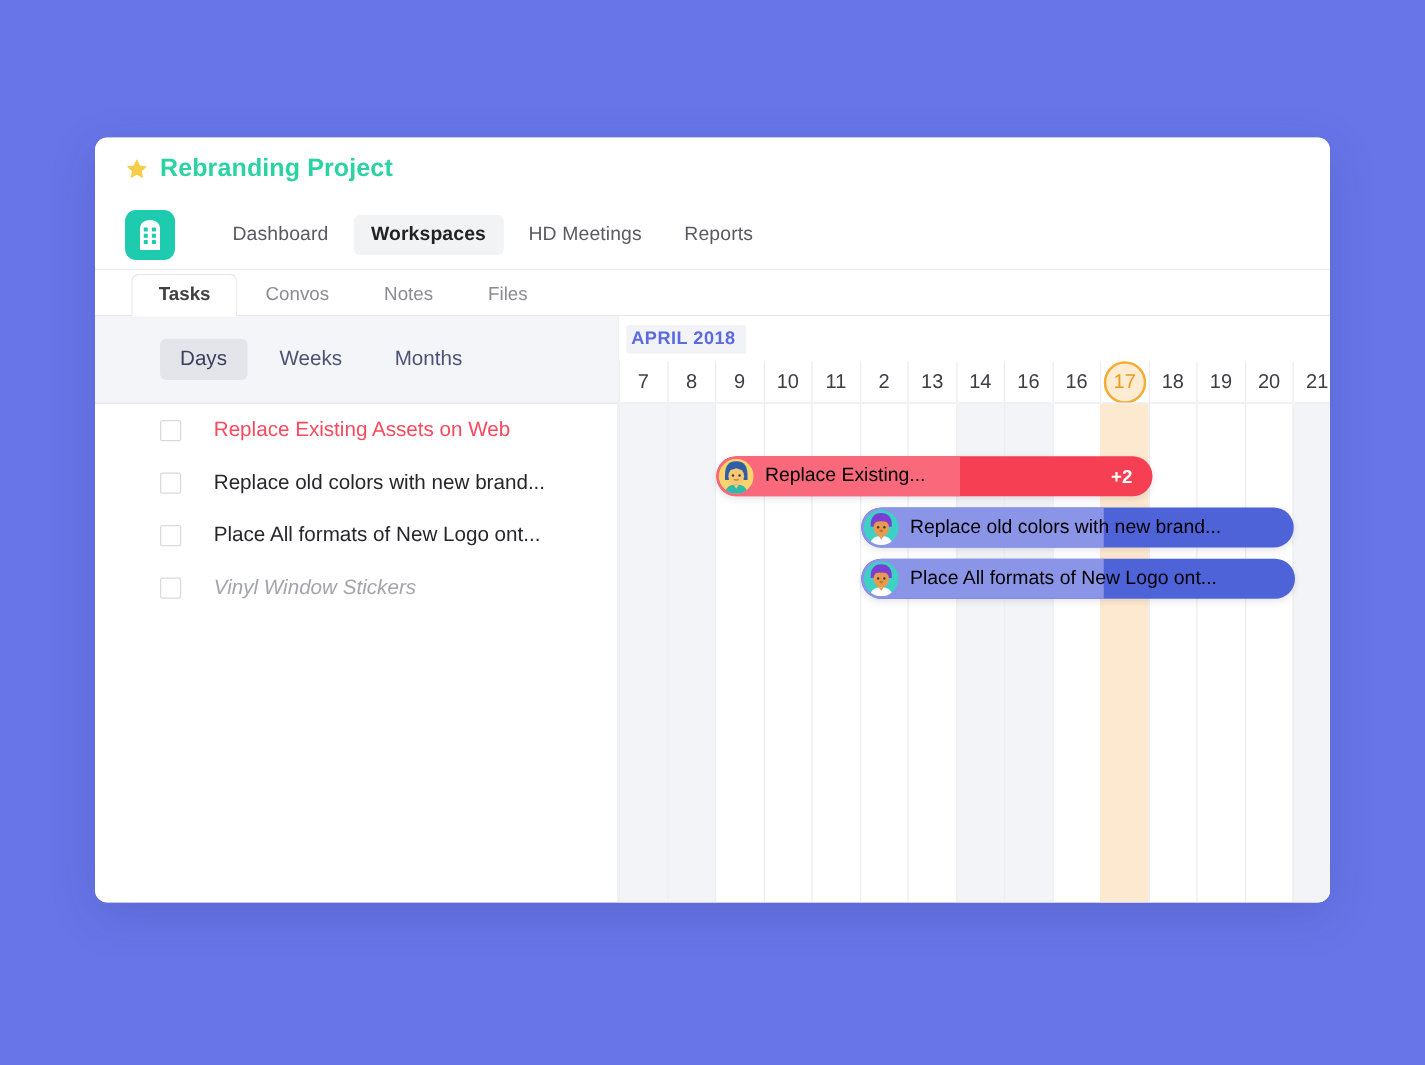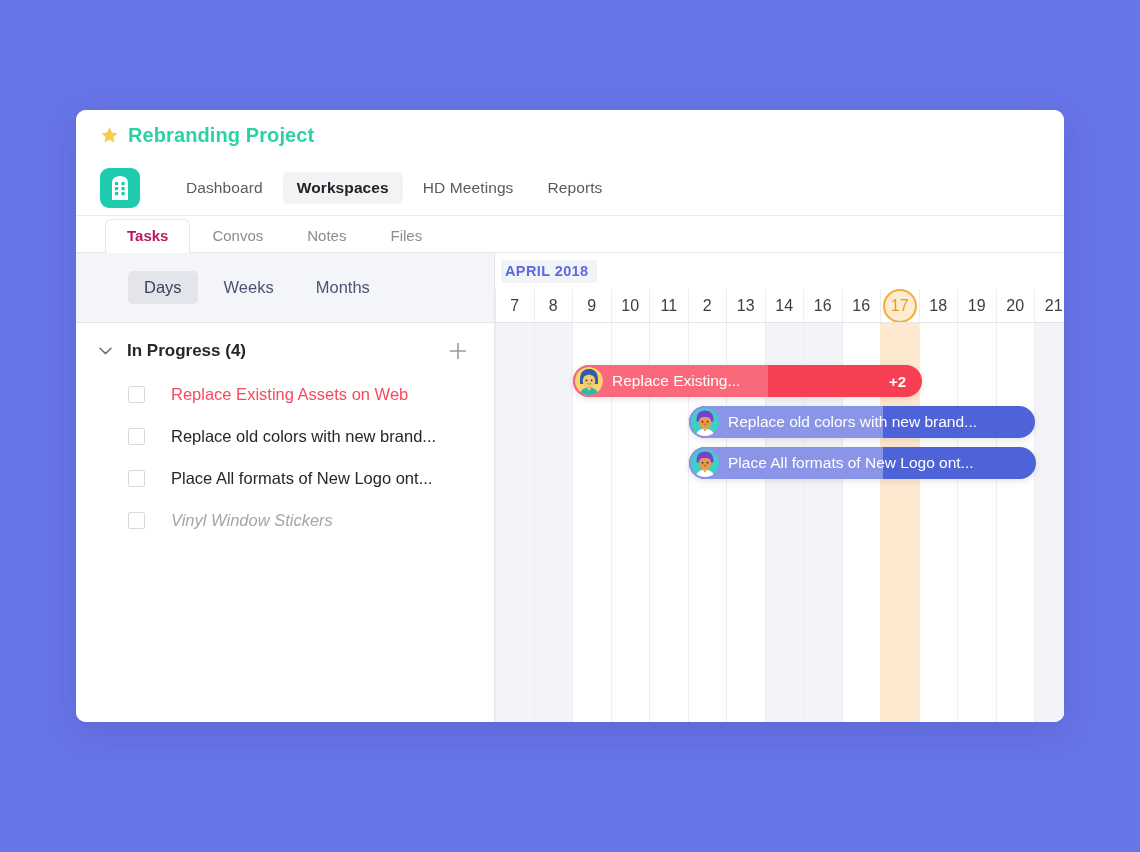--- a/index.html
+++ b/index.html
@@ -104,21 +104,21 @@
     font-size: 15px;
     color: #8b8b93;
     padding: 8px 22px 9px 22px;
     border-radius: 6px 6px 0 0;
     cursor: pointer;
     line-height: 1;
     position: relative;
   }
   .tab.active {
     background: #ffffff;
-    color: #be185d;
+    color: #404040;
     font-weight: bold;
     border: 1px solid #e6e6ea;
     border-bottom: none;
     z-index: 3;
     margin-bottom: -1px;
     padding: 8px 21px 10px 21px;
   }
 
   
   #body-split {
@@ -306,21 +306,21 @@
     border-radius: 50%;
     margin-left: 2px;
     flex: 0 0 auto;
     overflow: hidden;
   }
   .bar-text {
     position: relative;
     z-index: 3;
     margin-left: 9px;
     font-size: 15.5px;
-    color: #ffffff;
+    color: #000000;
     white-space: nowrap;
     overflow: hidden;
   }
   .bar-count {
     position: relative;
     z-index: 3;
     margin-left: auto;
     margin-right: 16px;
     font-size: 15px;
     font-weight: bold;
@@ -375,33 +375,20 @@
   <div id="body-split">
 
     <div id="left-pane">
 
       <div id="view-toolbar">
         <div class="view-btn active">Days</div>
         <div class="view-btn">Weeks</div>
         <div class="view-btn">Months</div>
       </div>
 
-      <div id="group-header">
-        <div id="group-chevron">
-          <svg width="13" height="8" viewBox="0 0 13 8">
-            <path d="M1 1.2 L6.5 6.6 L12 1.2" stroke="#6d6d78" stroke-width="1.5" fill="none" stroke-linecap="round" stroke-linejoin="round"></path>
-          </svg>
-        </div>
-        <div id="group-title">In Progress (4)</div>
-        <div id="add-task-button">
-          <svg width="20" height="20" viewBox="0 0 20 20">
-            <path d="M10 2.5 V17.5 M2.5 10 H17.5" stroke="#9a9aa4" stroke-width="1.6" stroke-linecap="round"></path>
-          </svg>
-        </div>
-      </div>
 
       <div class="task-row">
         <div class="task-checkbox"></div>
         <div class="task-label accent-red">Replace Existing Assets on Web</div>
       </div>
       <div class="task-row">
         <div class="task-checkbox"></div>
         <div class="task-label">Replace old colors with new brand...</div>
       </div>
       <div class="task-row">

